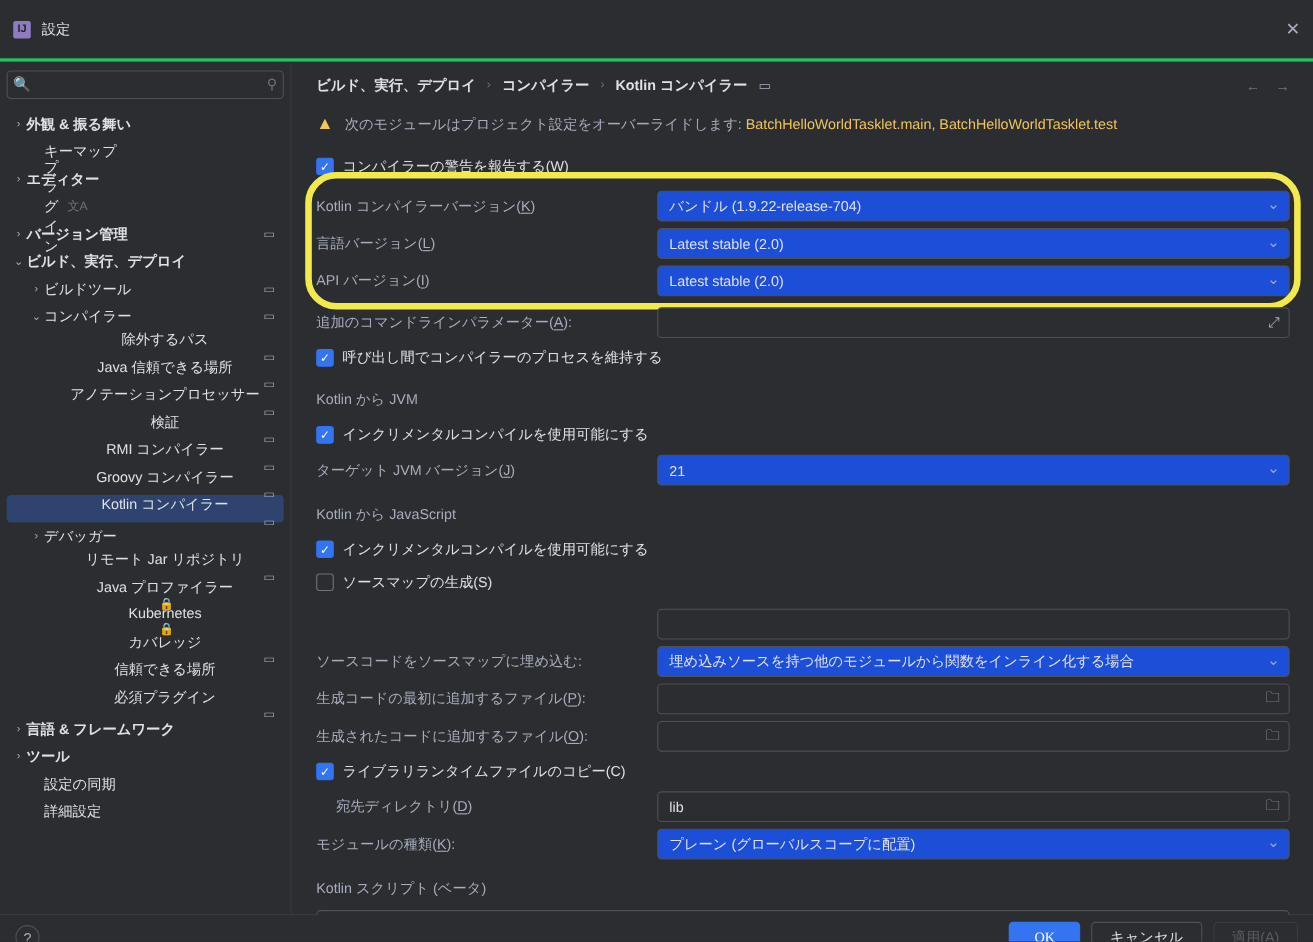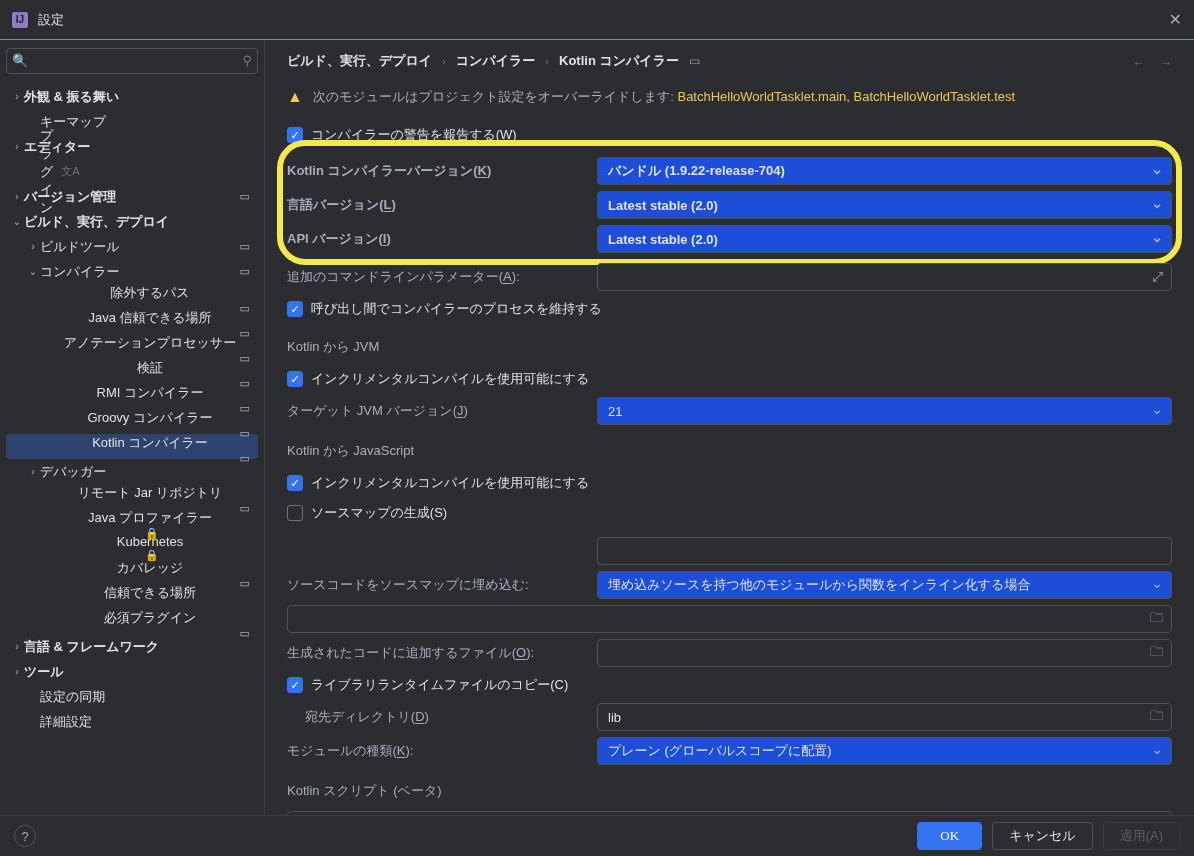--- a/index.html
+++ b/index.html
@@ -1,17 +1,17 @@
 <!DOCTYPE html>
 <html><head>
 <meta charset="utf-8">
 <style>
 * { margin: 0; padding: 0; box-sizing: border-box; }
 body { width: 1194px; height: 856px; background: #2b2d30; color: #dfe1e5; font-family: -apple-system, "Segoe UI", sans-serif; font-size: 13px; overflow: hidden; }
-.titlebar { height: 40px; display: flex; align-items: center; padding: 0 12px; border-bottom: 1px solid #22c55e; }
+.titlebar { height: 56px; display: flex; align-items: center; padding: 0 12px; border-bottom: 3px solid #22c55e; }
 .app-icon { width: 16px; height: 16px; background: #8e7cc3; border-radius: 2px; margin-right: 10px; display: flex; align-items: center; justify-content: center; font-size: 10px; font-weight: bold; color: #1e1f22; }
 .title { color: #dfe1e5; font-size: 13px; }
 .close-x { margin-left: auto; color: #a8adbd; cursor: pointer; font-size: 16px; }
 .main { display: flex; height: 775px; }
 .sidebar { width: 265px; border-right: 1px solid #393b40; padding: 8px 6px; overflow-y: auto; }
 .search-box { position: relative; margin-bottom: 10px; }
 .search-input { width: 100%; height: 26px; background: #2b2d30; border: 1px solid #4e5157; border-radius: 4px; padding: 0 20px 0 22px; color: #dfe1e5; font-size: 13px; }
 .search-icon { position: absolute; left: 6px; top: 5px; color: #6f737a; }
 .filter-icon { position: absolute; right: 6px; top: 5px; color: #6f737a; }
 .tree { list-style: none; }
@@ -39,21 +39,21 @@
 .checkbox { width: 16px; height: 16px; border: 1px solid #6f737a; border-radius: 3px; display: flex; align-items: center; justify-content: center; font-size: 11px; }
 .checkbox.checked { background: #3574f0; border-color: #3574f0; color: white; }
 .label-col { width: 310px; color: #a8adbd; }
 .indent-label { padding-left: 18px; }
 .select-box { flex: 1; height: 28px; background: #1d4ed8; border: 1px solid #4e5157; border-radius: 4px; padding: 0 28px 0 10px; display: flex; align-items: center; position: relative; color: #dfe1e5; }
 .select-box::after { content: "⌄"; position: absolute; right: 8px; color: #a8adbd; font-size: 14px; top: 3px; }
 .text-input { flex: 1; height: 28px; background: #2b2d30; border: 1px solid #4e5157; border-radius: 4px; padding: 0 28px 0 10px; display: flex; align-items: center; position: relative; color: #dfe1e5; }
 .expand-icon { position: absolute; right: 8px; color: #a8adbd; cursor: pointer; }
 .folder-icon { position: absolute; right: 8px; color: #a8adbd; cursor: pointer; font-size: 13px; }
 .section-title { color: #a8adbd; margin-top: 14px; margin-bottom: 8px; }
-.highlight-group { position: relative; padding: 4px 0; font-weight: bold; }
+.highlight-group { position: relative; padding: 4px 0; }
 .highlight-ring { position: absolute; top: -10px; left: -10px; right: -10px; bottom: -5px; border: 6px solid #f2e94e; border-radius: 28px; pointer-events: none; }
 .underline { text-decoration: underline; text-underline-offset: 2px; }
 .footer { height: 41px; border-top: 1px solid #393b40; display: flex; align-items: center; padding: 0 14px; gap: 10px; }
 .help-btn { width: 22px; height: 22px; border: 1px solid #4e5157; border-radius: 50%; display: flex; align-items: center; justify-content: center; color: #a8adbd; cursor: pointer; }
 .btn { height: 28px; padding: 0 16px; border-radius: 4px; border: 1px solid #4e5157; background: #2b2d30; color: #dfe1e5; cursor: pointer; display: flex; align-items: center; }
 .btn.primary { background: #3574f0; border-color: #3574f0; color: white; padding: 0 22px; font-family: Liberation Serif, serif; }
 .btn.disabled { color: #5a5d63; border-color: #393b40; }
 .spacer { flex: 1; }
 </style>
 </head>
@@ -277,20 +277,21 @@
       <div class="label-col" style="width:310px"></div>
       <div class="text-input"></div>
     </div>
 
     <div class="form-row">
       <div class="label-col">ソースコードをソースマップに埋め込む:</div>
       <div class="select-box">埋め込みソースを持つ他のモジュールから関数をインライン化する場合</div>
     </div>
 
     <div class="form-row">
+      <div class="label-col">生成コードの最初に追加するファイル(<span class="underline">P</span>):</div>
       <div class="text-input">
           <span class="folder-icon">🗀</span>
         </div>
     </div>
 
     <div class="form-row">
       <div class="label-col">生成されたコードに追加するファイル(<span class="underline">O</span>):</div>
       <div class="text-input">
           <span class="folder-icon">🗀</span>
         </div>

